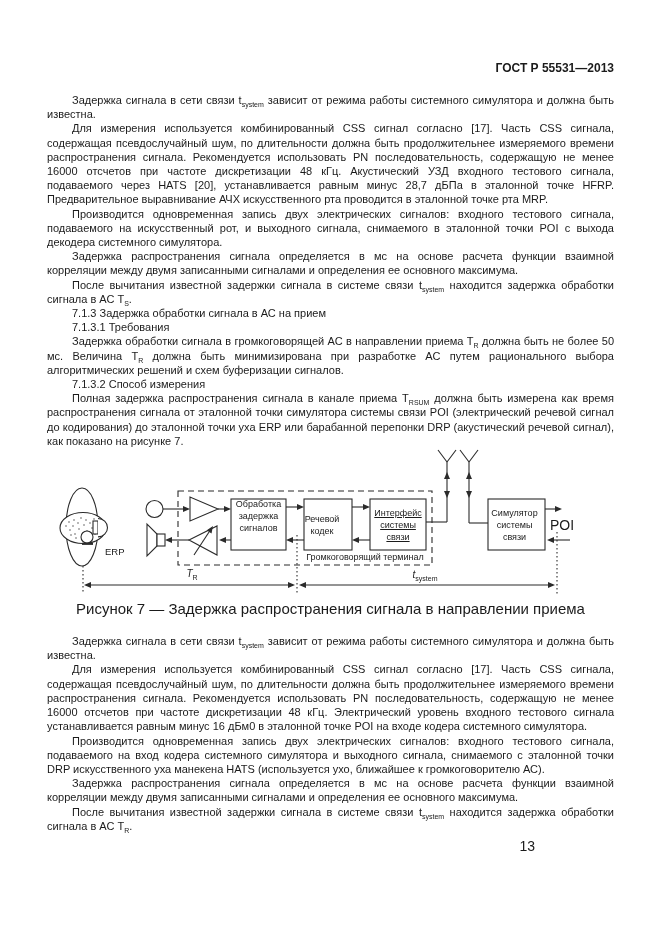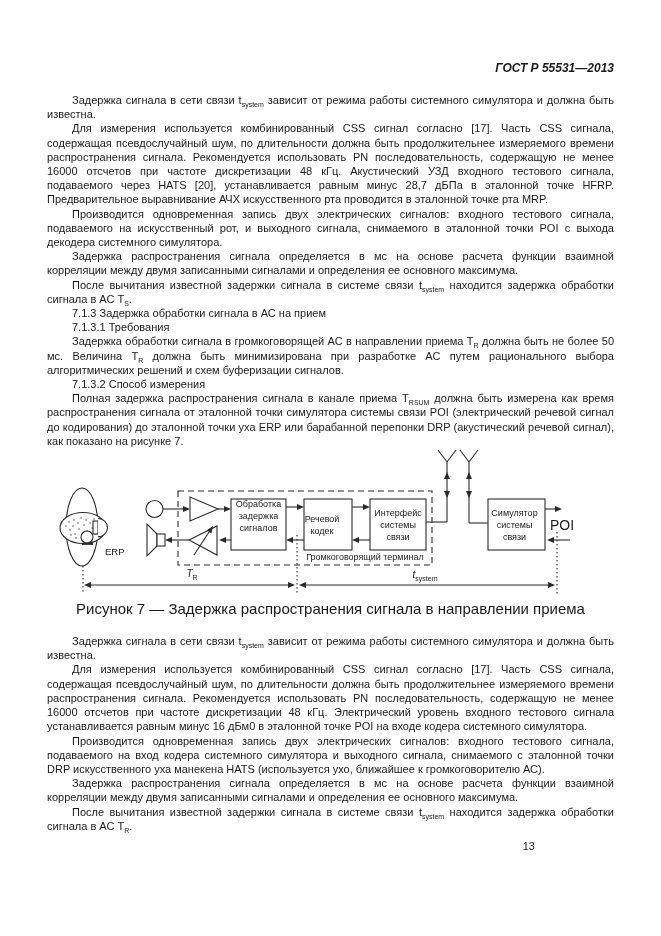--- a/index.html
+++ b/index.html
@@ -1,29 +1,29 @@
 <!DOCTYPE html>
 <html><head>
 <meta charset="utf-8">
 <style>
   html,body{margin:0;padding:0;background:#fff;}
   .page{position:relative;width:661px;height:936px;background:#fff;overflow:hidden;
         font-family:"Liberation Sans",sans-serif;color:#1b1b1b;}
-  .header{margin:62px 47px 0 47px;text-align:right;font-size:12px;font-weight:bold;line-height:13px;font-style:italic;}
+  .header{margin:62px 47px 0 47px;text-align:right;font-size:12px;font-weight:bold;line-height:13px;}
   .content{margin:18px 47px 0 47px;}
   .para{margin:0;font-size:11px;line-height:14.2px;text-align:justify;text-indent:25px;}
   sub{font-size:7px;line-height:0;}
   .it{font-style:italic;}
   .figure-wrap{position:relative;width:580px;height:160px;margin:-6px 0 0 -7px;}
   .figure-wrap svg{position:absolute;left:0;top:0;}
   .ovl{position:absolute;font-size:9px;line-height:12px;text-align:center;text-indent:0;}
   .box-label{display:flex;flex-direction:column;justify-content:center;}
   .caption{font-size:15px;line-height:12px;text-align:center;text-indent:0;margin-top:1px;}
   .bottom-block{margin-top:19px;}
-  .pagenum{margin:7px 79px 0 0;text-align:right;font-size:11px;line-height:13px;}
+  .pagenum{margin:7px 79px 0 0;text-align:right;font-size:14px;line-height:13px;}
   .lbl-measure{font-size:10px;}
 </style>
 </head>
 <body>
 
 <div class="page">
 
   <div class="header">ГОСТ Р 55531—2013</div>
 
   <div class="content">
@@ -155,21 +155,21 @@
 
       <div class="ovl box-label" style="left:191px;top:57px;width:55px;height:33px;">
         <div>Обработка</div>
         <div>задержка</div>
         <div>сигналов</div>
       </div>
       <div class="ovl box-label" style="left:264px;top:57px;width:36px;height:51px;">
         <div>Речевой</div>
         <div>кодек</div>
       </div>
-      <div class="ovl box-label" style="left:330px;top:57px;width:56px;height:51px;">
+      <div class="ovl box-label" style="left:330px;top:57px;width:56px;height:51px;text-decoration:underline;">
         <div>Интерфейс</div>
         <div>системы</div>
         <div>связи</div>
       </div>
       <div class="ovl box-label" style="left:446px;top:57px;width:57px;height:51px;">
         <div>Симулятор</div>
         <div>системы</div>
         <div>связи</div>
       </div>
       <div class="ovl" style="left:252px;top:109px;width:146px;">Громкоговорящий терминал</div>

